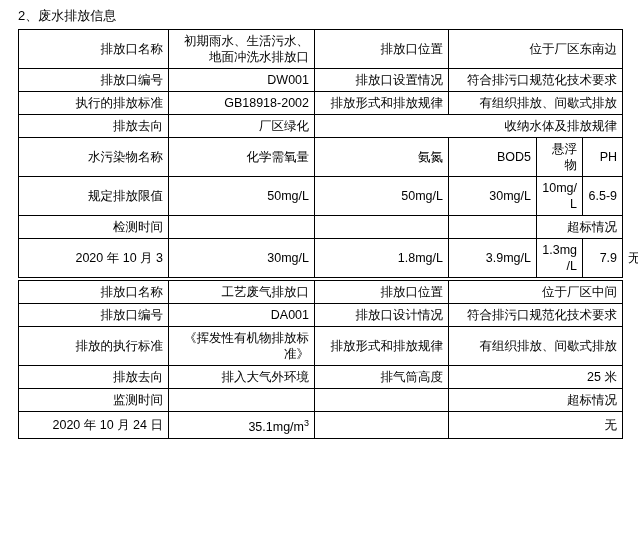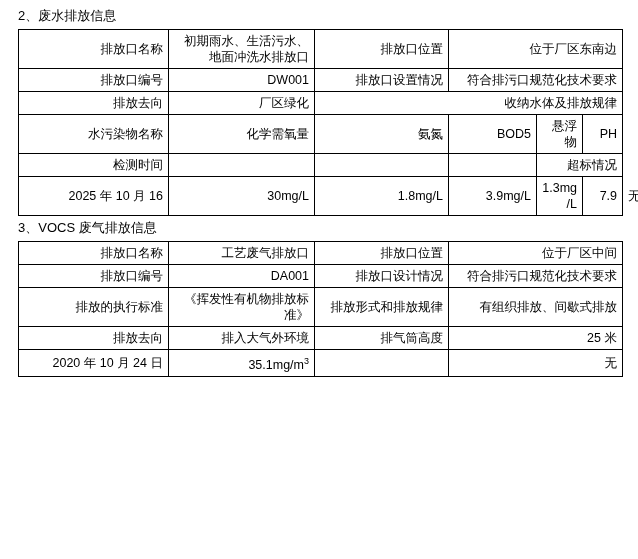--- a/index.html
+++ b/index.html
@@ -68,51 +68,64 @@
             <td class="cell"><span>排放口位置</span></td>
             <td class="cell" colspan="3"><span>位于厂区东南边</span></td>
           </tr>
           <tr>
             <td class="cell"><span>排放口编号</span></td>
             <td class="cell"><span>DW001</span></td>
             <td class="cell"><span>排放口设置情况</span></td>
             <td class="cell" colspan="3"><span>符合排污口规范化技术要求</span></td>
           </tr>
           <tr>
+            <td class="cell"><span>执行的排放标准</span></td>
+            <td class="cell"><span>GB18918-2002</span></td>
+            <td class="cell"><span>排放形式和排放规律</span></td>
+            <td class="cell" colspan="3"><span>有组织排放、间歇式排放</span></td>
+          </tr>
+          <tr>
             <td class="cell"><span>排放去向</span></td>
             <td class="cell"><span>厂区绿化</span></td>
             <td class="cell" colspan="4"><span>收纳水体及排放规律</span></td>
           </tr>
           <tr>
             <td class="cell"><span>水污染物名称</span></td>
             <td class="cell"><span>化学需氧量</span></td>
             <td class="cell"><span>氨氮</span></td>
             <td class="cell"><span>BOD5</span></td>
             <td class="cell"><span>悬浮物</span></td>
             <td class="cell"><span>PH</span></td>
           </tr>
           <tr>
+            <td class="cell"><span>规定排放限值</span></td>
+            <td class="cell"><span>50mg/L</span></td>
+            <td class="cell"><span>50mg/L</span></td>
+            <td class="cell"><span>30mg/L</span></td>
+            <td class="cell"><span>10mg/L</span></td>
+            <td class="cell"><span>6.5-9</span></td>
+          </tr>
+          <tr>
             <td class="cell"><span>检测时间</span></td>
             <td class="cell"><span></span></td>
             <td class="cell"><span></span></td>
             <td class="cell"><span></span></td>
             <td class="cell" colspan="2"><span>超标情况</span></td>
           </tr>
           <tr>
-            <td class="cell"><span>2025 年 10 月 16</span></td>
+            <td class="cell"><span>2020 年 10 月 3</span></td>
             <td class="cell"><span>30mg/L</span></td>
             <td class="cell"><span>1.8mg/L</span></td>
             <td class="cell"><span>3.9mg/L</span></td>
             <td class="cell"><span>1.3mg/L</span></td>
             <td class="cell"><span>7.9</span></td>
             <td class="cell"><span>无</span></td>
           </tr>
         </tbody>
       </table>
-      <p class="section-title">3、VOCS 废气排放信息</p>
       <table class="doc">
         <colgroup>
           <col style="width: 150px;">
           <col style="width: 146px;">
           <col style="width: 134px;">
           <col style="width: 174px;">
         </colgroup>
         <tbody>
           <tr>
             <td class="cell"><span>排放口名称</span></td>
@@ -132,20 +145,26 @@
             <td class="cell"><span>排放形式和排放规律</span></td>
             <td class="cell"><span>有组织排放、间歇式排放</span></td>
           </tr>
           <tr>
             <td class="cell"><span>排放去向</span></td>
             <td class="cell"><span>排入大气外环境</span></td>
             <td class="cell"><span>排气筒高度</span></td>
             <td class="cell"><span>25 米</span></td>
           </tr>
           <tr>
+            <td class="cell"><span>监测时间</span></td>
+            <td class="cell"><span></span></td>
+            <td class="cell"><span></span></td>
+            <td class="cell"><span>超标情况</span></td>
+          </tr>
+          <tr>
             <td class="cell"><span>2020 年 10 月 24 日</span></td>
             <td class="cell"><span>35.1mg/m</span><span class="sup">3</span></td>
             <td class="cell"><span></span></td>
             <td class="cell"><span>无</span></td>
           </tr>
         </tbody>
       </table>
     </div>
 </div>
 

